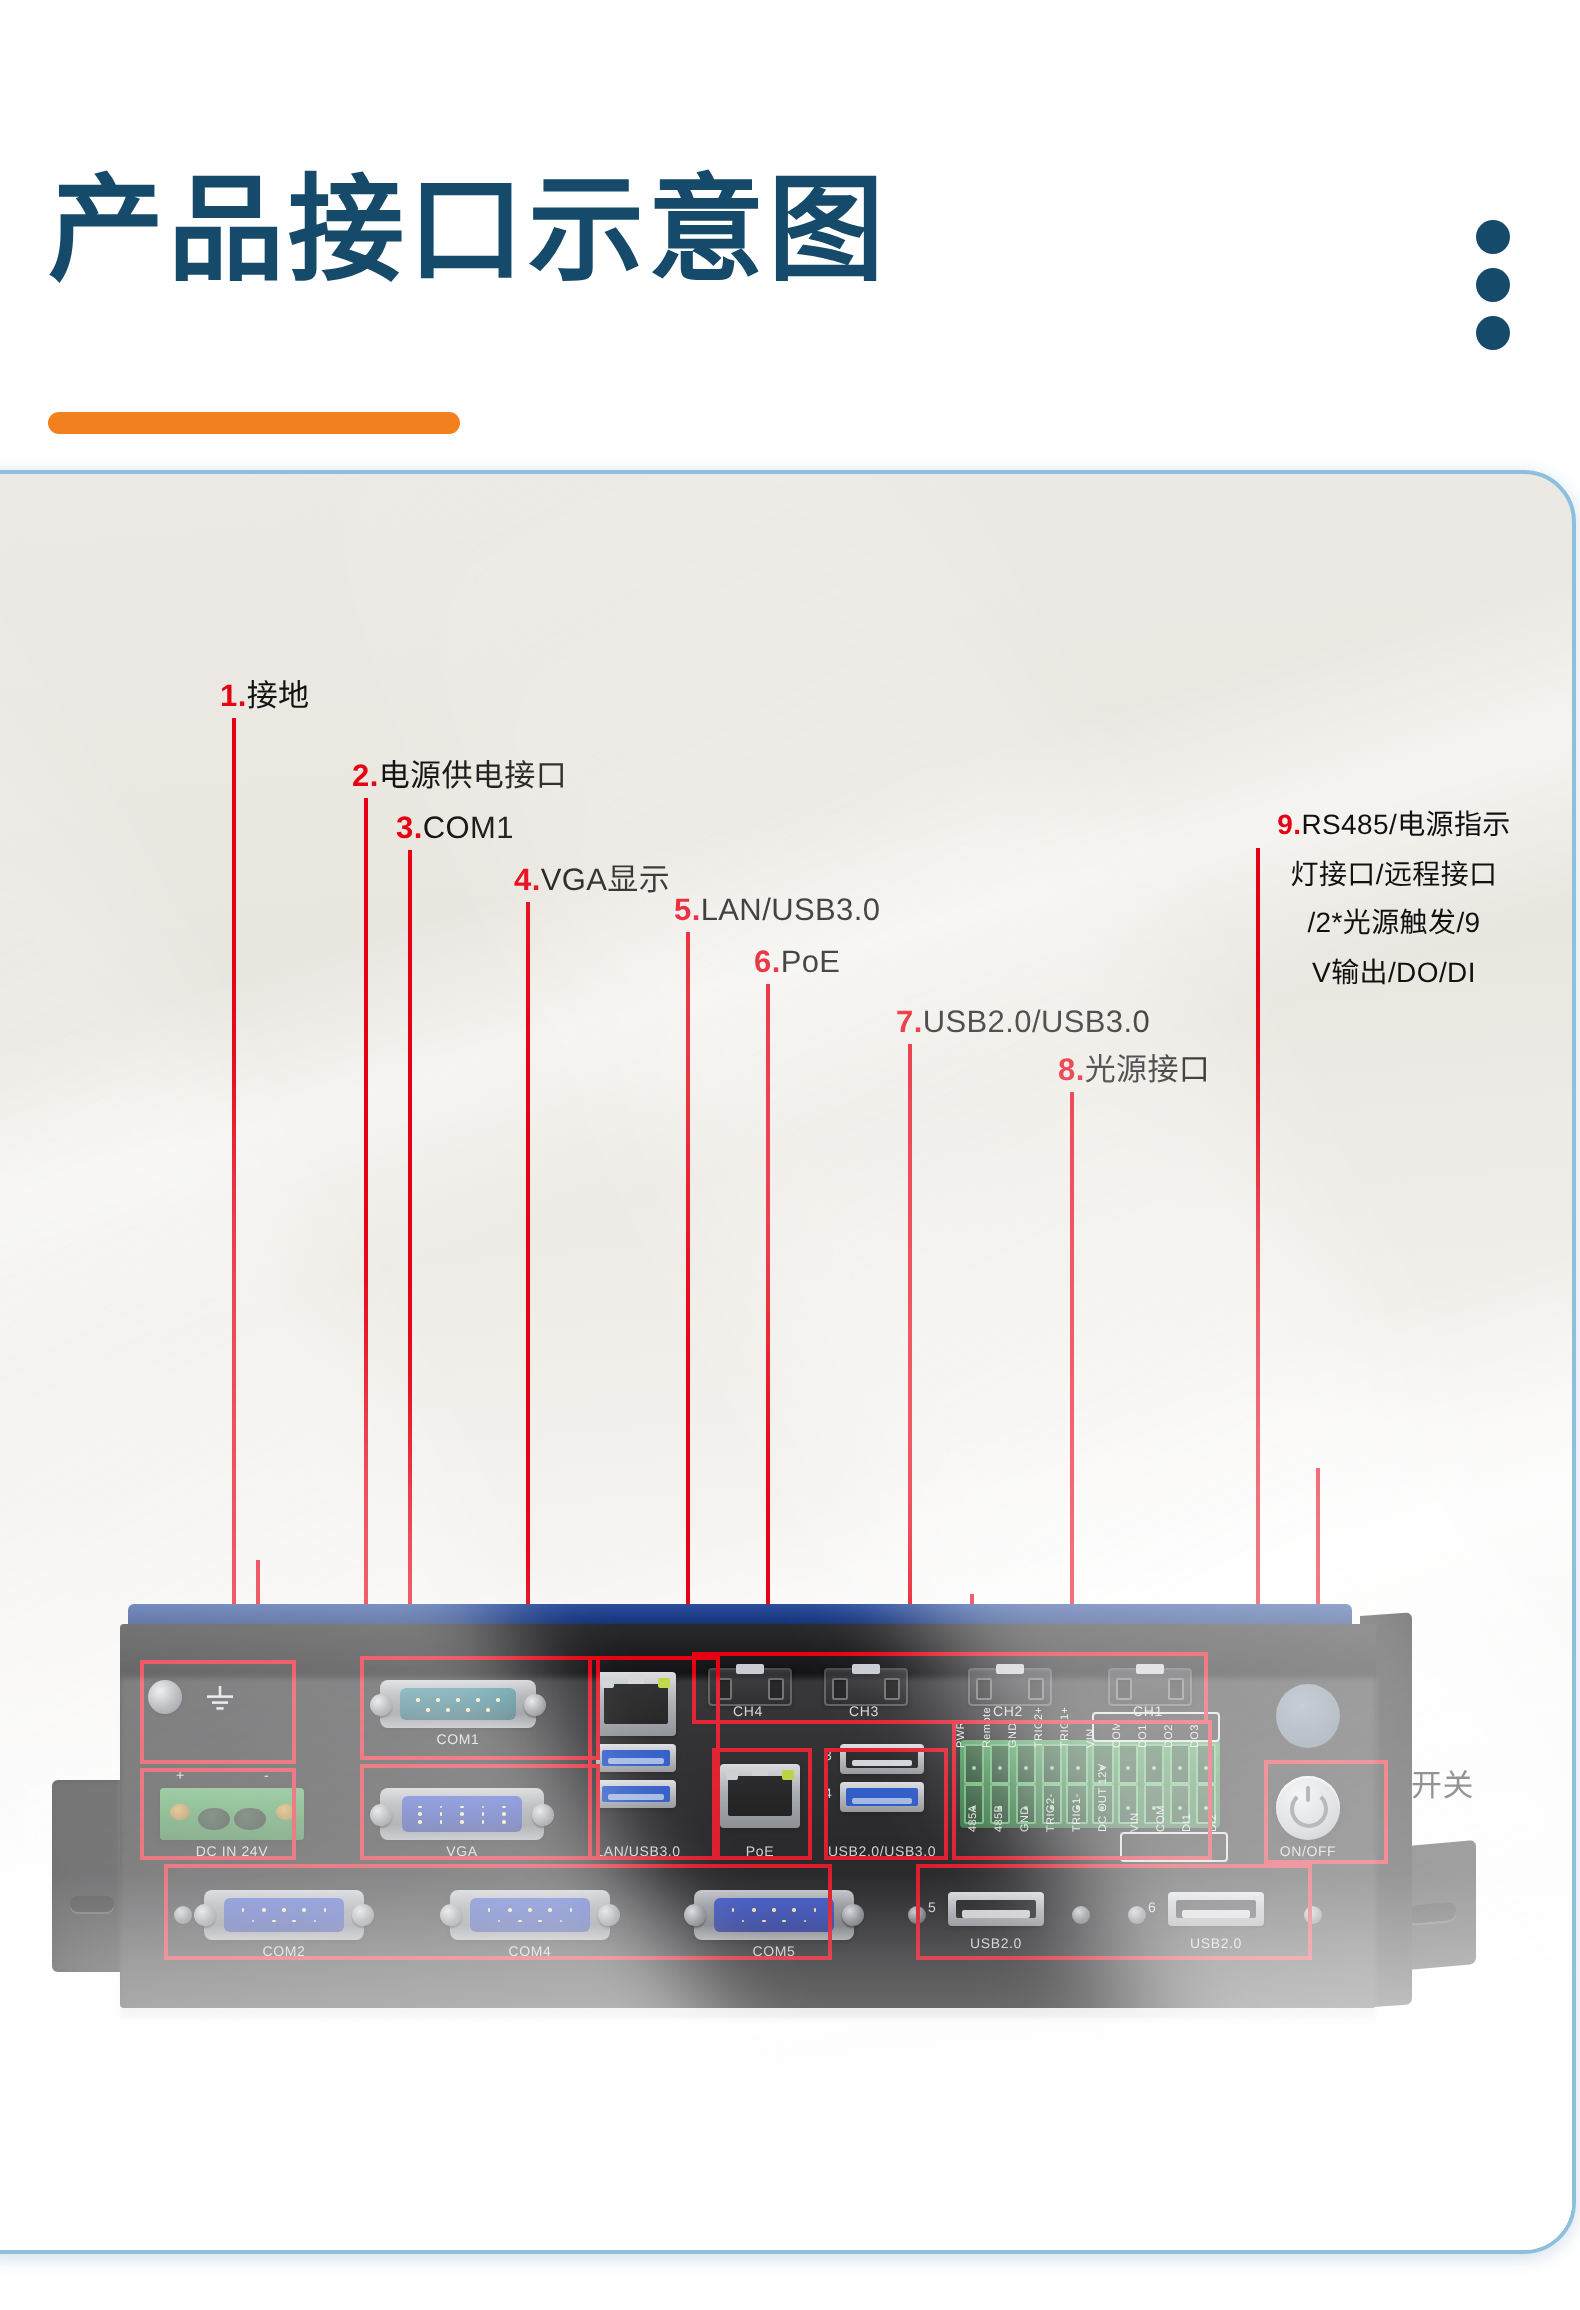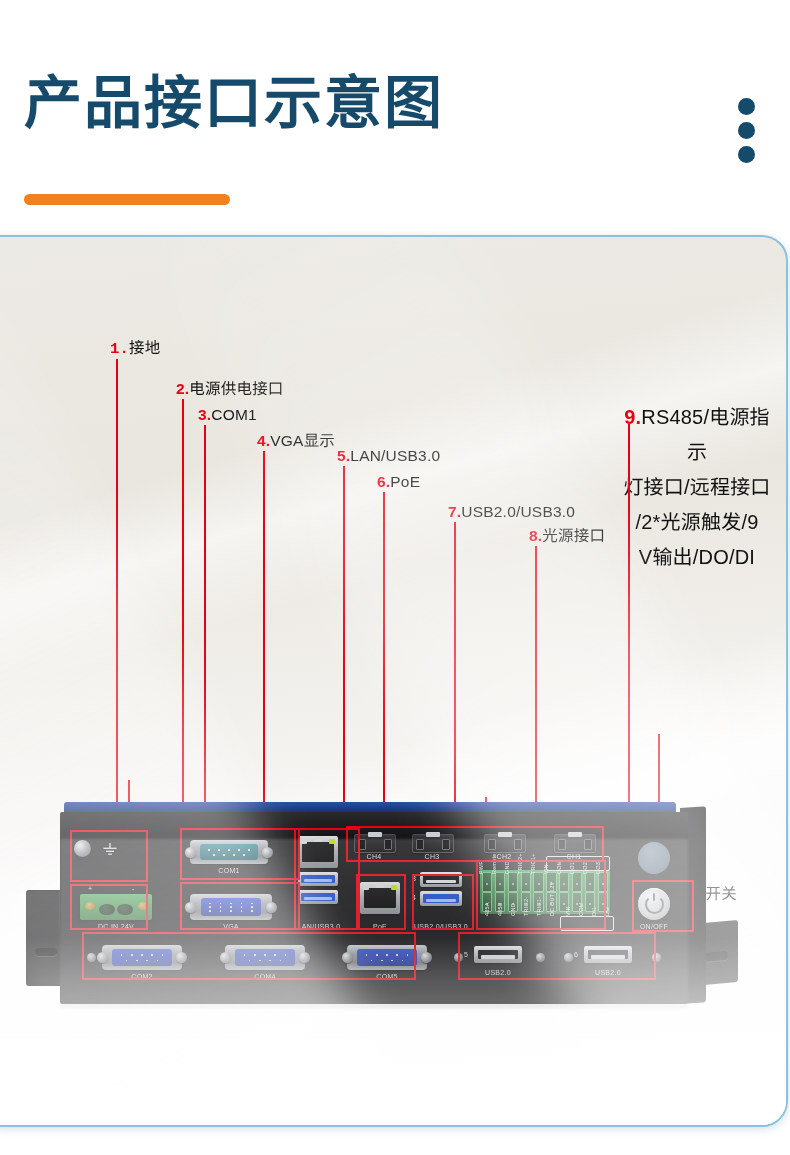--- a/index.html
+++ b/index.html
@@ -5,21 +5,21 @@
 <style>
   html,body{margin:0;padding:0;}
   body{
     width:790px;height:1155px;overflow:hidden;position:relative;
     background:#ffffff;
     font-family:"Liberation Sans","DejaVu Sans",sans-serif;
     -webkit-font-smoothing:antialiased;
   }
 
   
-  #header{position:absolute;left:0;top:0;width:790px;height:235px;border-radius:24px;}
+  #header{position:absolute;left:0;top:12px;width:790px;height:235px;border-radius:24px;}
   #page-title{
     position:absolute;left:24px;top:74px;
     font-size:58px;line-height:1;font-weight:bold;
     color:#154a6b;letter-spacing:2px;
     font-family:"DejaVu Sans","Liberation Sans",sans-serif;
     white-space:nowrap;
   }
   #title-underline{
     position:absolute;left:24px;top:194px;width:206px;height:11px;
     background:#f3801e;border-radius:6px;
@@ -45,21 +45,21 @@
       linear-gradient(175deg,#eceae4 0%,#e9e6df 30%,#f2f0ec 52%,#fbfafa 72%,#ffffff 100%);
     box-shadow:0 2px 9px rgba(90,140,175,.28);
     overflow:hidden;
   }
   .sheen{position:absolute;pointer-events:none;}
 
   
   .callout{position:absolute;white-space:nowrap;font-size:15.5px;color:#111;
     letter-spacing:.2px;line-height:1.55;}
   .callout .num{color:#e60012;font-weight:bold;}
-  .callout.multi{white-space:normal;width:150px;text-align:center;font-size:20px;line-height:1.75;}
+  .callout.multi{white-space:normal;width:150px;text-align:center;font-size:14px;line-height:1.75;}
   .leader{position:absolute;width:2px;background:#e60012;}
 
   
   #device{position:absolute;left:44px;top:565px;width:700px;height:215px;}
   #dev-topedge{position:absolute;left:44px;top:0;width:612px;height:11px;
     background:linear-gradient(180deg,#2b4f9c 0%,#1b3b86 60%,#14306e 100%);
     border-radius:3px 3px 0 0;}
   #dev-body{position:absolute;left:40px;top:10px;width:628px;height:192px;
     background:linear-gradient(180deg,#2a2a2c 0%,#151517 12%,#0e0e10 55%,#171719 88%,#0a0a0b 100%);
     border-radius:2px;}
@@ -184,21 +184,21 @@
   <div id="title-underline"></div>
   <div id="dots-decoration">
     <i></i>
       <i></i>
       <i></i>
   </div>
 </div>
 
 <div id="diagram-card">
 
-  <div class="callout" style="left:134px;top:100px;font-family:Liberation Mono, monospace;"><span class="num">1.</span><span>接地</span></div>
+  <div class="callout" style="left:134px;top:100px;"><span class="num">1.</span><span>接地</span></div>
   <div class="leader" style="left:140px;top:122px;height:464px;"></div>
 
   <div class="callout" style="left:200px;top:140px;"><span class="num">2.</span><span>电源供电接口</span></div>
   <div class="leader" style="left:206px;top:162px;height:424px;"></div>
 
   <div class="callout" style="left:222px;top:166px;"><span class="num">3.</span><span>COM1</span></div>
   <div class="leader" style="left:228px;top:188px;height:398px;"></div>
 
   <div class="callout" style="left:281px;top:192px;"><span class="num">4.</span><span>VGA显示</span></div>
   <div class="leader" style="left:287px;top:214px;height:372px;"></div>

